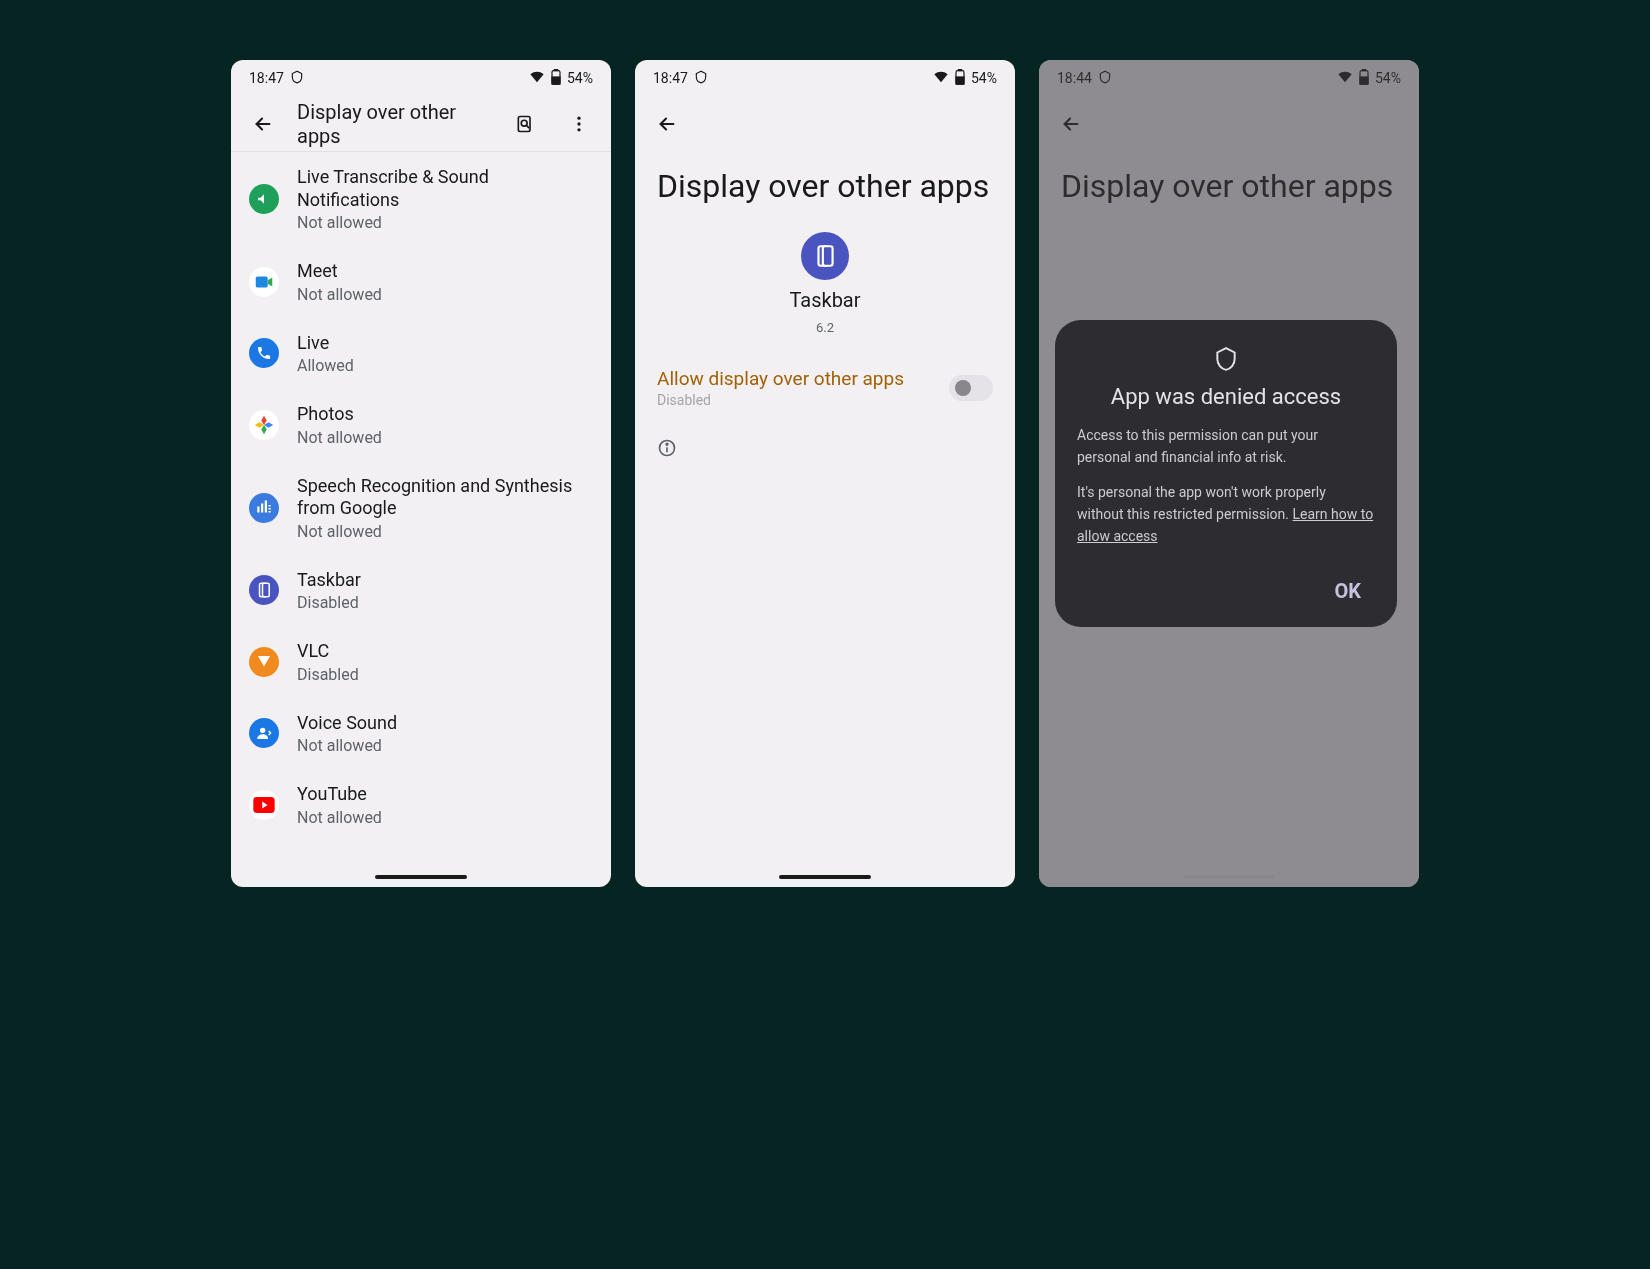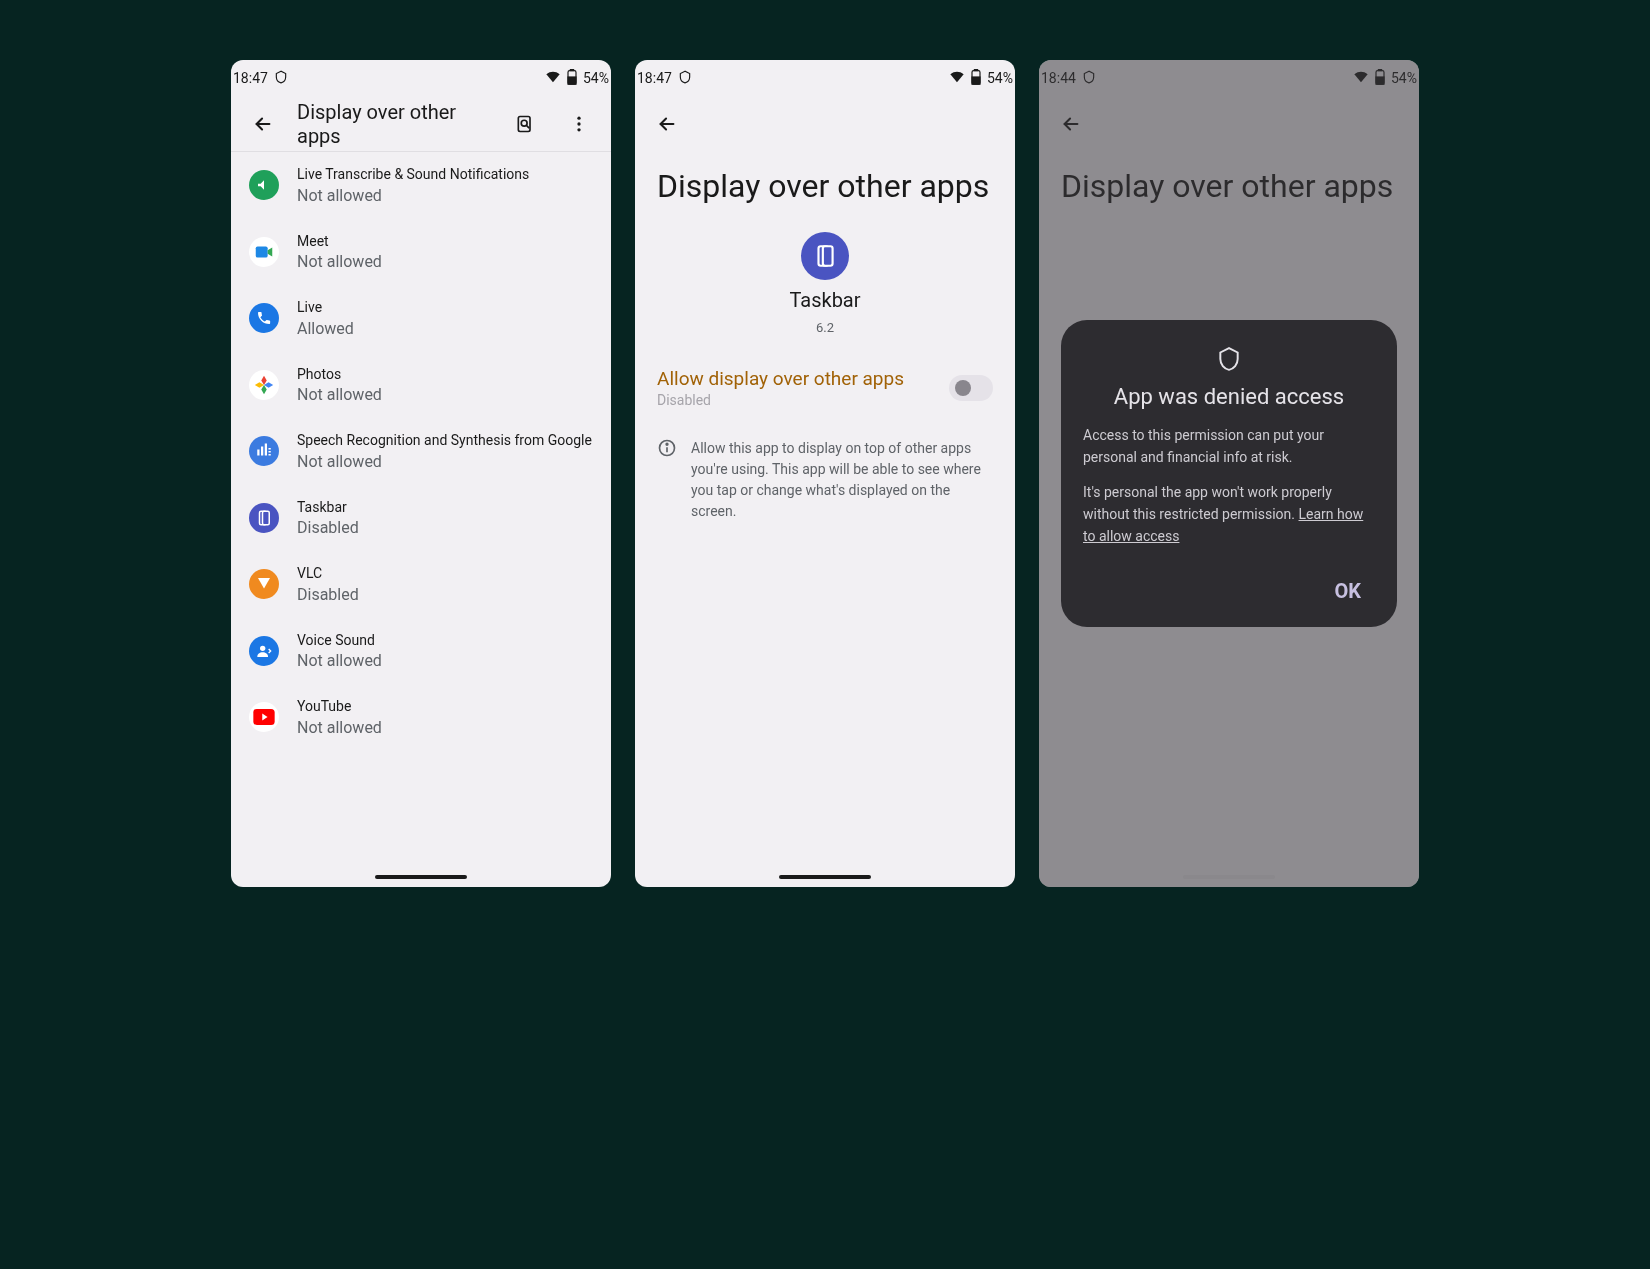--- a/index.html
+++ b/index.html
@@ -20,21 +20,21 @@
     overflow: hidden;
     position: relative;
     display: flex;
     flex-direction: column;
   }
   .status-bar {
     height: 36px;
     display: flex;
     justify-content: space-between;
     align-items: center;
-    padding: 0 2px;
+    padding: 0 18px;
     font-size: 14px;
     color: #1a1a1a;
   }
   .status-left, .status-right { display: flex; align-items: center; gap: 6px; }
   .nav-indicator {
     position: absolute;
     bottom: 8px;
     left: 50%;
     transform: translateX(-50%);
     width: 92px;
@@ -60,21 +60,21 @@
     padding: 14px 18px;
     gap: 18px;
     cursor: pointer;
   }
   .app-icon {
     width: 30px; height: 30px; border-radius: 50%;
     display: flex; align-items: center; justify-content: center;
     flex-shrink: 0;
   }
   .app-text { flex: 1; }
-  .app-name { font-size: 14px; color: #1a1a1a; line-height: 1.25; }
+  .app-name { font-size: 18px; color: #1a1a1a; line-height: 1.25; }
   .app-status { font-size: 16px; color: #5f6368; margin-top: 2px; }
   
   .back-row { height: 56px; display: flex; align-items: center; padding: 0 12px; }
   .big-title { font-size: 32px; font-weight: 400; color: #1a1a1a; padding: 14px 22px 26px; line-height: 1.25; }
   .app-header { display: flex; flex-direction: column; align-items: center; gap: 8px; padding-bottom: 20px; }
   .app-header .big-icon { width: 48px; height: 48px; border-radius: 24px; background: #4a54c1; display: flex; align-items: center; justify-content: center; }
   .app-header .app-label { font-size: 20px; color: #1a1a1a; }
   .app-header .app-ver { font-size: 13px; color: #5f6368; }
   .toggle-row { display: flex; align-items: center; padding: 12px 22px; }
   .toggle-text { flex: 1; }
@@ -84,21 +84,21 @@
   .switch::after { content: ""; position: absolute; width: 16px; height: 16px; background: #89868d; border-radius: 50%; top: 5px; left: 6px; }
   .info-row { display: flex; align-items: flex-start; gap: 14px; padding: 18px 22px; }
   .info-text { font-size: 14px; color: #5f6368; line-height: 1.5; }
   
   .dimmed { position: relative; }
   .dimmed::before {
     content: ""; position: absolute; inset: 0; background: rgba(60,58,62,0.55); z-index: 5;
   }
   .dialog {
     position: absolute;
-    top: 260px; left: 22px; right: 22px;
+    top: 260px; left: 16px; right: 22px;
     background: #2d2c30;
     border-radius: 26px;
     padding: 26px 22px 14px;
     z-index: 10;
     color: #e5e3e8;
   }
   .dialog-icon { display: flex; justify-content: center; margin-bottom: 12px; }
   .dialog-title { font-size: 22px; text-align: center; margin-bottom: 16px; color: #e5e3e8; }
   .dialog-body { font-size: 14px; line-height: 1.55; color: #cdcbd1; margin-bottom: 14px; }
   .dialog-link { text-decoration: underline; color: #cdcbd1; cursor: pointer; }
@@ -324,21 +324,20 @@
     <div class="switch"></div>
   </div>
   <div class="info-row">
     <span>
       <svg width="20" height="20" viewBox="0 0 24 24" fill="none" stroke="#5f6368" stroke-width="2">
           <circle cx="12" cy="12" r="9"></circle>
           <line x1="12" y1="11" x2="12" y2="17"></line>
           <circle cx="12" cy="7.5" r="1" fill="#5f6368"></circle>
         </svg>
     </span>
-    <div class="info-text">Allow this app to display on top of other apps you're using. This app will be able to see where you tap or change what's displayed on the screen.</div>
   </div>
   <div class="nav-indicator"></div>
 </div>
 
 <div class="phone dimmed">
   <div class="status-bar">
     <div class="status-left">
       <span>18:44</span>
       <span><svg width="14" height="14" viewBox="0 0 24 24" fill="none" stroke="#1a1a1a" stroke-width="2">
             <path d="M12 2 L4 6 V12 C4 17 7.5 21 12 22 C16.5 21 20 17 20 12 V6 Z"></path>

